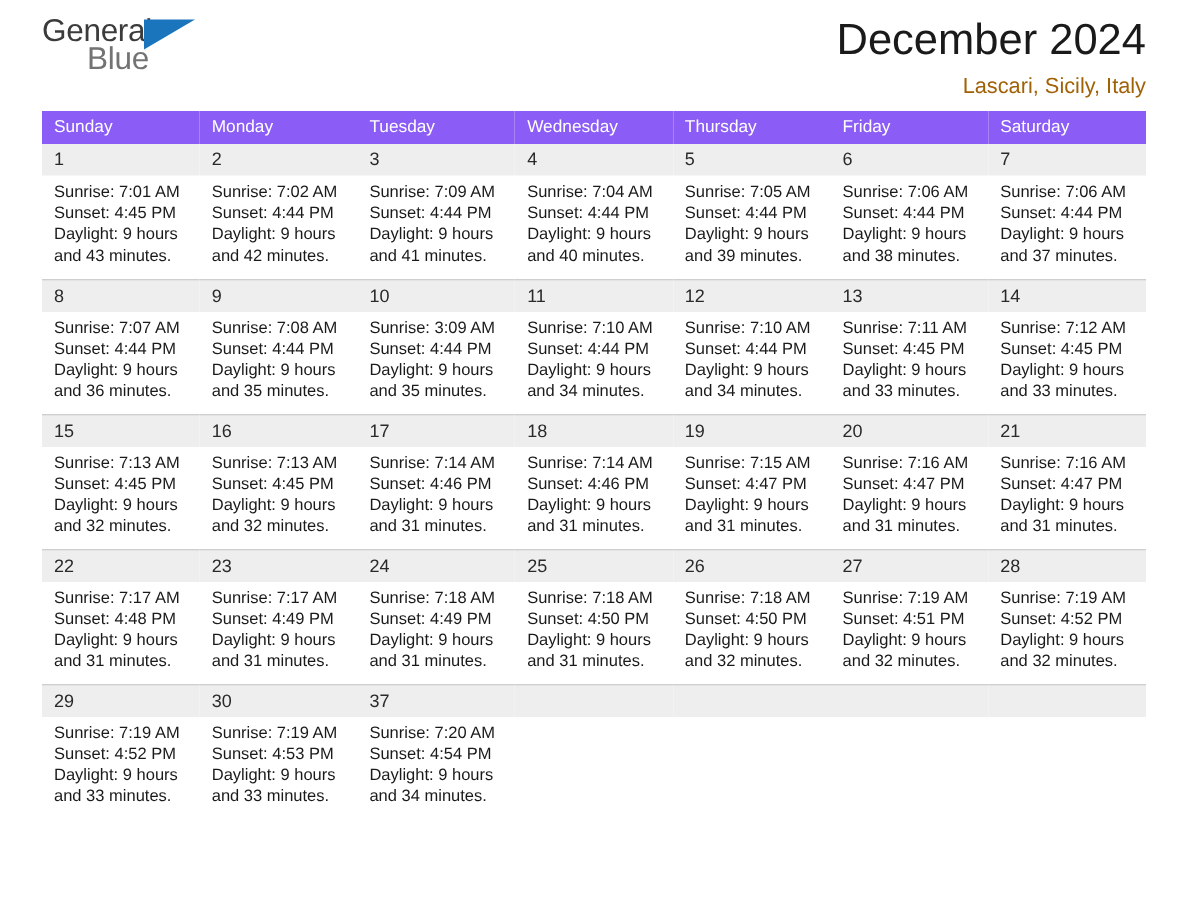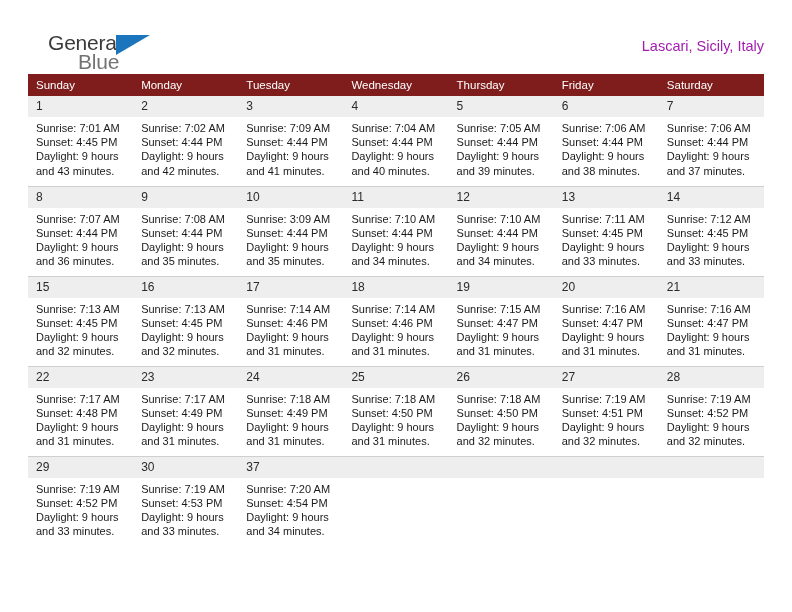--- a/index.html
+++ b/index.html
@@ -21,23 +21,22 @@
     box-sizing: border-box;
     padding: 0 28px;
   }
 
   
   .header {
     display: flex;
     align-items: flex-start;
     justify-content: space-between;
     height: 74px;
-    padding-top: 32px;
+    padding-top: 10px;
     box-sizing: border-box;
-    margin-left: 20px;
   }
   .logo {
     position: relative;
     width: 112px;
     height: 44px;
     line-height: 1;
   }
   .logo-general {
     position: absolute;
     left: 0;
@@ -69,33 +68,33 @@
   }
   .month-title {
     font-size: 29px;
     color: #1a1a1a;
     line-height: 34px;
     font-weight: normal;
     margin: 0;
   }
   .location {
     font-size: 14.5px;
-    color: #a21caf;
+    color: #a16207;
     line-height: 20px;
     margin: 4px 0 0 0;
   }
 
   
   .calendar {
     width: 736px;
     border-collapse: collapse;
     table-layout: fixed;
   }
   .calendar th {
-    background: #7f1d1d;
+    background: #8b5cf6;
     color: #ffffff;
     font-size: 11.5px;
     font-weight: normal;
     text-align: left;
     padding: 5px 0 5px 8px;
     height: 19px;
     box-sizing: border-box;
     border: none;
   }
   .week-row td {
@@ -142,20 +141,21 @@
 
   <div class="header">
 
     <div class="logo">
       <span class="logo-general">General</span>
       <span class="logo-triangle"></span>
       <span class="logo-blue">Blue</span>
     </div>
 
     <div class="title-block">
+      <h1 class="month-title">December 2024</h1>
       <p class="location">Lascari, Sicily, Italy</p>
     </div>
 
   </div>
 
   <table class="calendar">
     <thead>
       <tr>
         <th>Sunday</th>
         <th>Monday</th>

